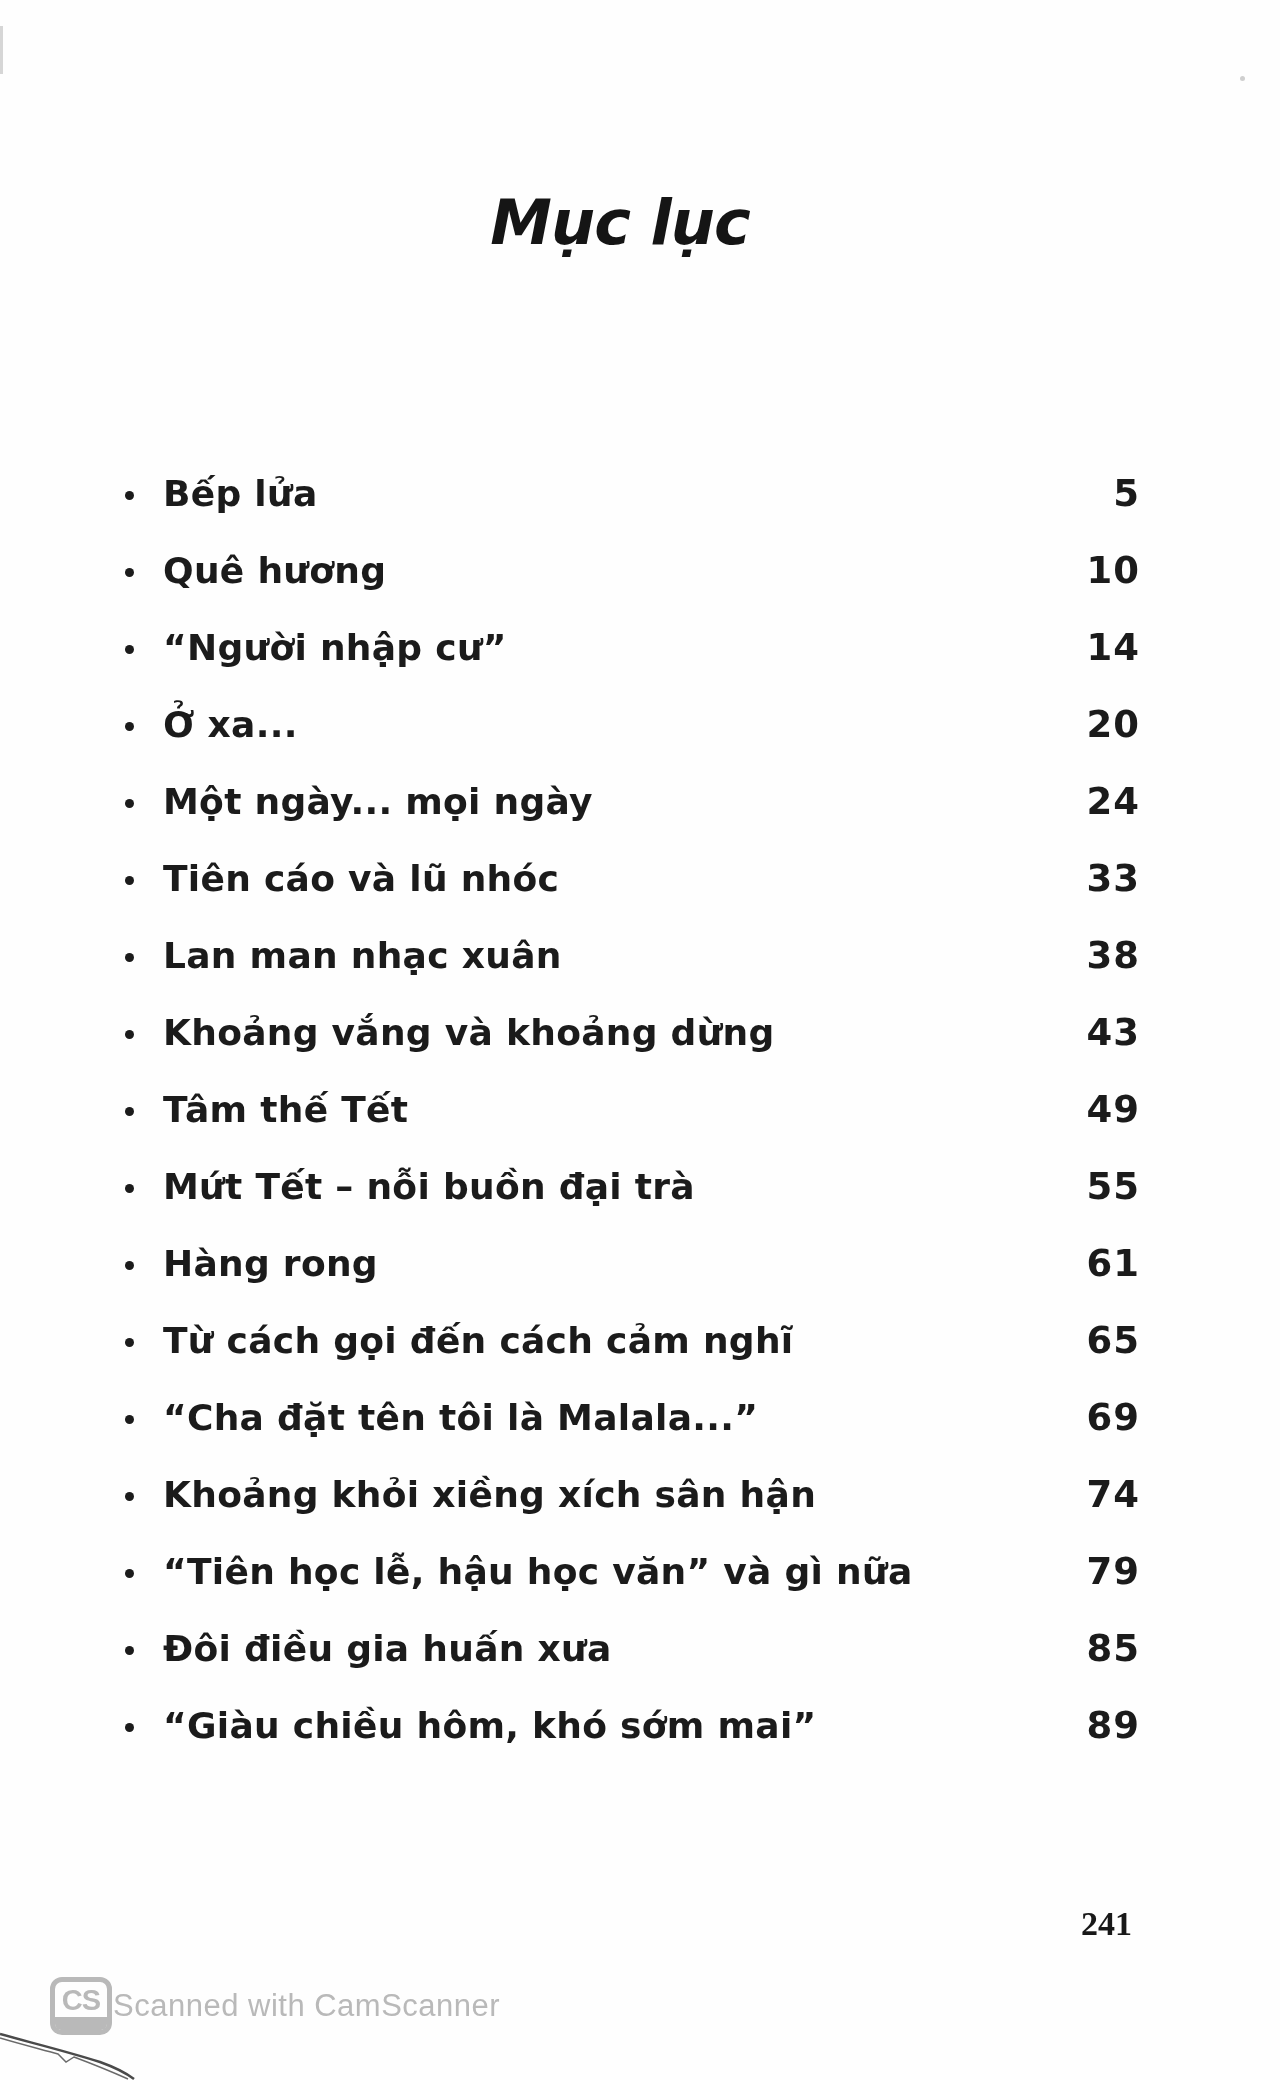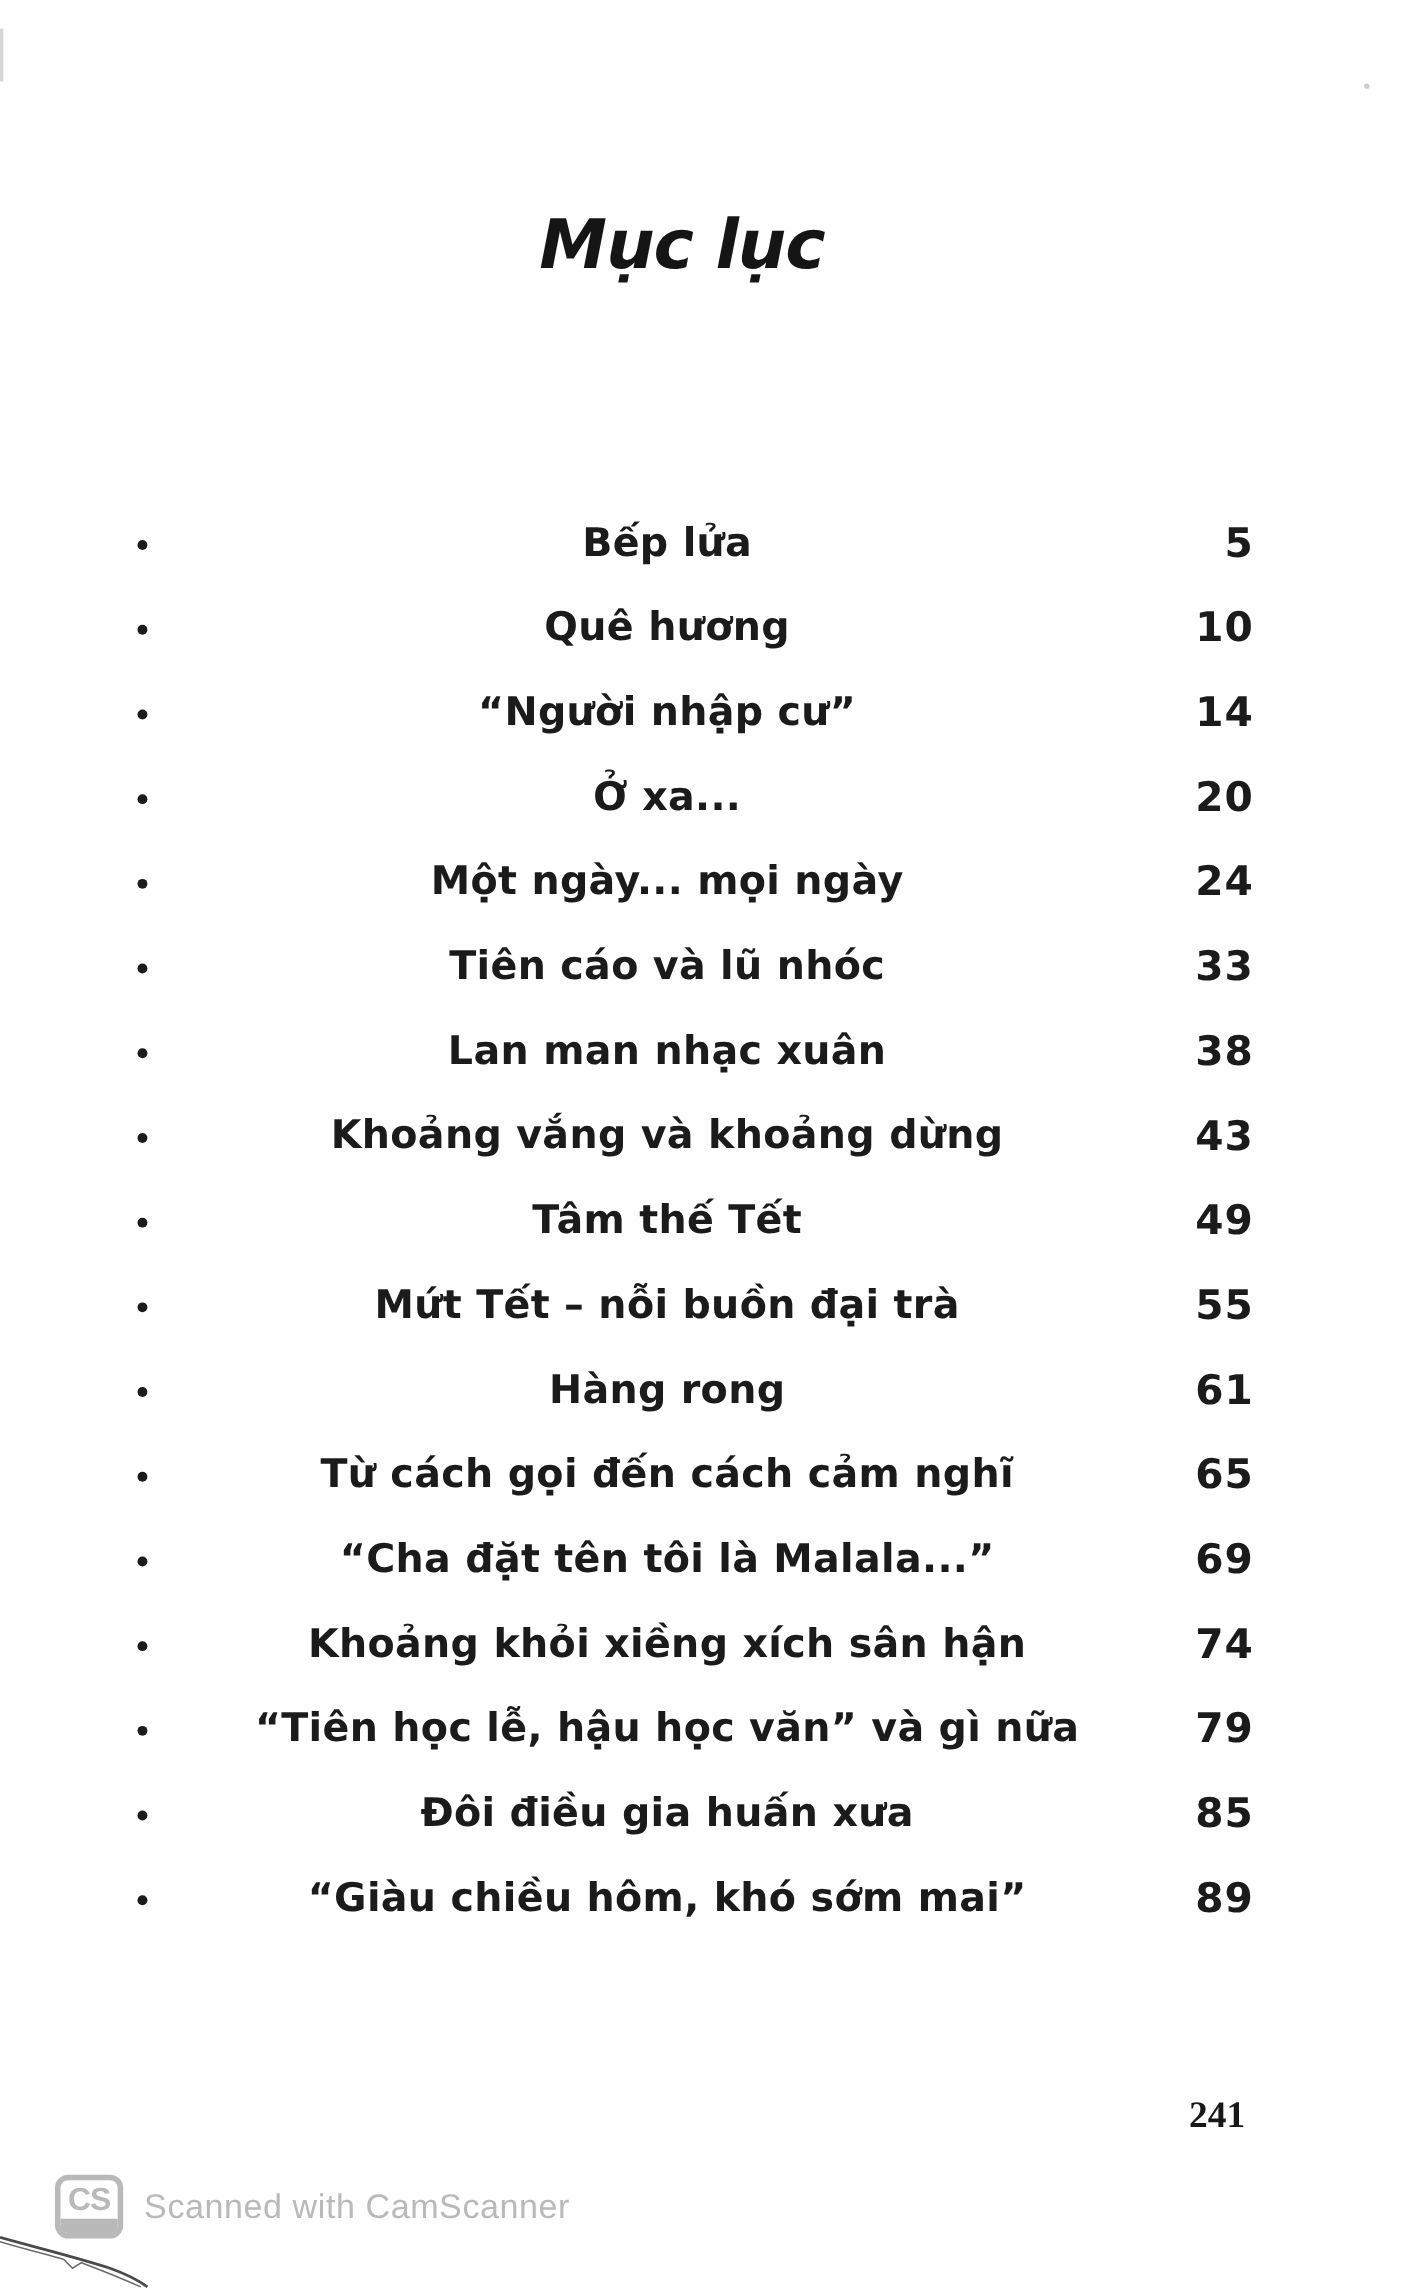--- a/index.html
+++ b/index.html
@@ -46,21 +46,20 @@
     flex: 0 0 auto;
     margin-top: 4px;
   }
   .label {
     flex: 1 1 auto;
     margin-left: 29px;
     font-size: 36px;
     font-weight: 600;
     letter-spacing: 0.3px;
     white-space: nowrap;
-    text-align: center;
   }
   .pnum {
     flex: 0 0 auto;
     min-width: 90px;
     text-align: right;
     font-size: 37px;
     font-weight: 600;
     letter-spacing: 1px;
   }
   .folio {
@@ -71,21 +70,21 @@
     font-weight: 700;
     font-size: 34px;
     color: #181818;
   }
   .watermark {
     position: absolute;
     left: 50px;
     top: 1977px;
     display: flex;
     align-items: center;
-    gap: 19px;
+    gap: 1px;
   }
   .cs-icon {
     position: relative;
     width: 62px;
     height: 58px;
     border: 5px solid #b9b9b9;
     border-radius: 12px;
     background: #fefefe;
     flex: 0 0 auto;
   }

